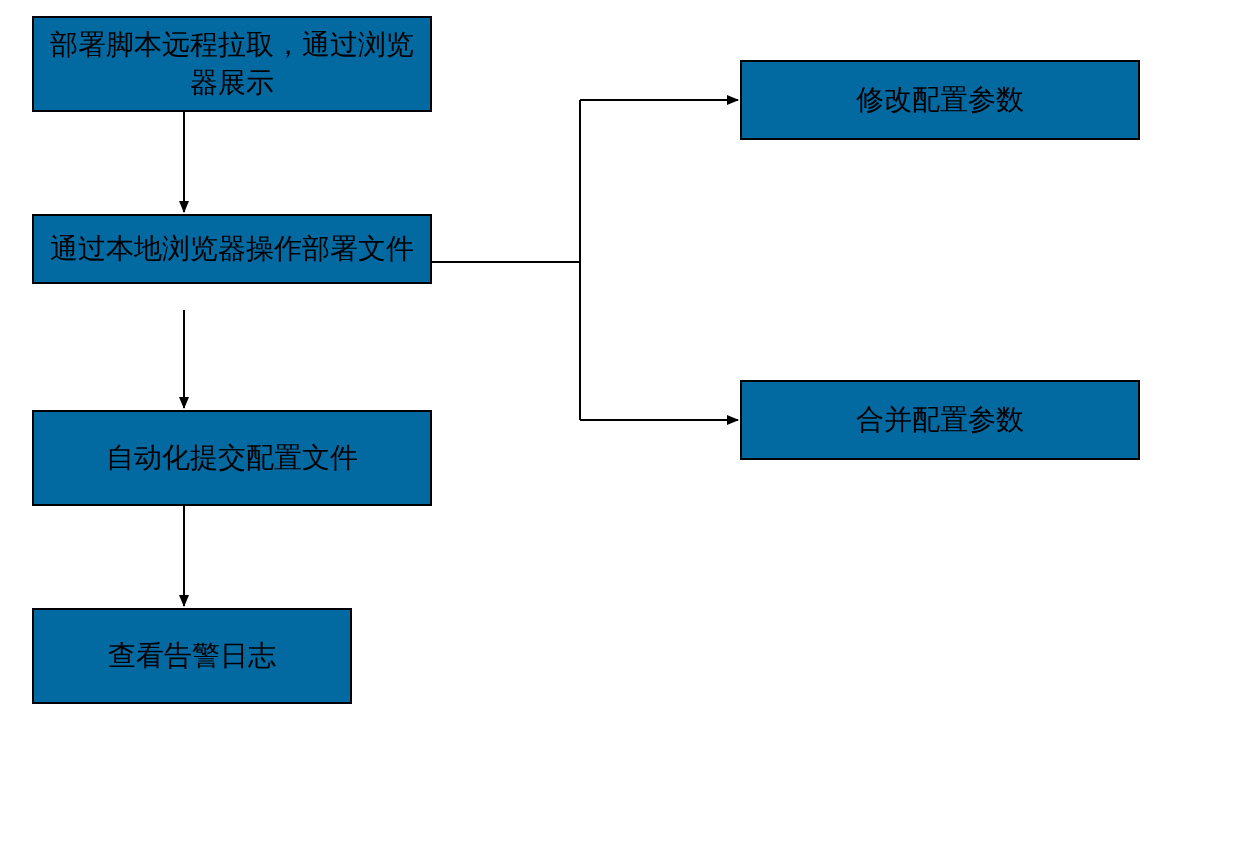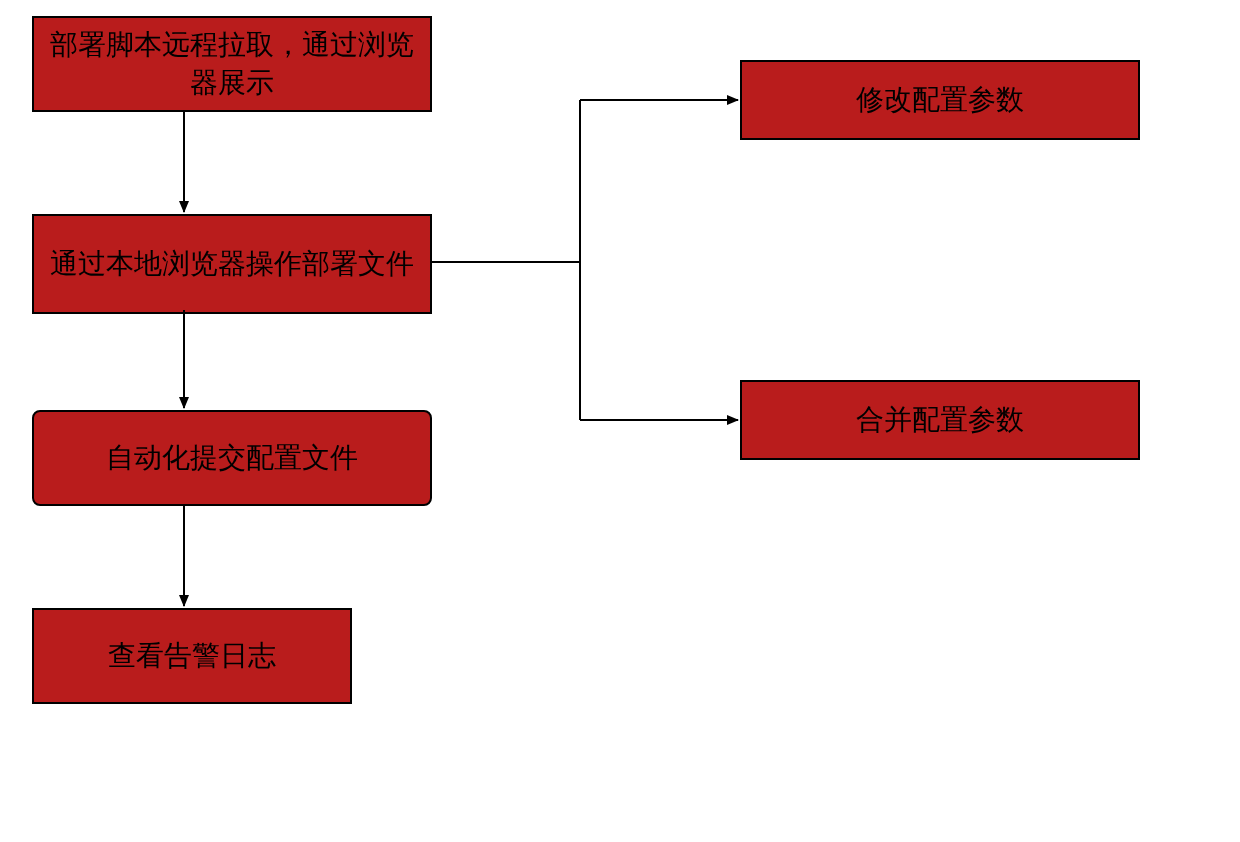--- a/index.html
+++ b/index.html
@@ -11,21 +11,21 @@
     font-family: "SimSun", "Microsoft YaHei", serif;
   }
   .canvas {
     position: relative;
     width: 1240px;
     height: 842px;
   }
   .box {
     position: absolute;
     border: 2px solid #000;
-    background: #b91c1c;
+    background: #0369a1;
     display: flex;
     align-items: center;
     justify-content: center;
     text-align: center;
     font-size: 28px;
     line-height: 1.35;
     padding: 6px;
     box-sizing: border-box;
   }
   svg.wires {
@@ -39,25 +39,25 @@
 </style>
 </head>
 <body>
 
 <div class="canvas">
 
   <div class="box" style="left:32px; top:16px; width:400px; height:96px;">
     <span>部署脚本远程拉取，通过浏览器展示</span>
   </div>
 
-  <div class="box" style="left:32px; top:214px; width:400px; height:100px;">
+  <div class="box" style="left:32px; top:214px; width:400px; height:70px;">
     <span>通过本地浏览器操作部署文件</span>
   </div>
 
-  <div class="box" style="left:32px; top:410px; width:400px; height:96px;border-radius:8px;">
+  <div class="box" style="left:32px; top:410px; width:400px; height:96px;">
     <span>自动化提交配置文件</span>
   </div>
 
   <div class="box" style="left:32px; top:608px; width:320px; height:96px;">
     <span>查看告警日志</span>
   </div>
 
   <div class="box" style="left:740px; top:380px; width:400px; height:80px;">
     <span>合并配置参数</span>
   </div>

